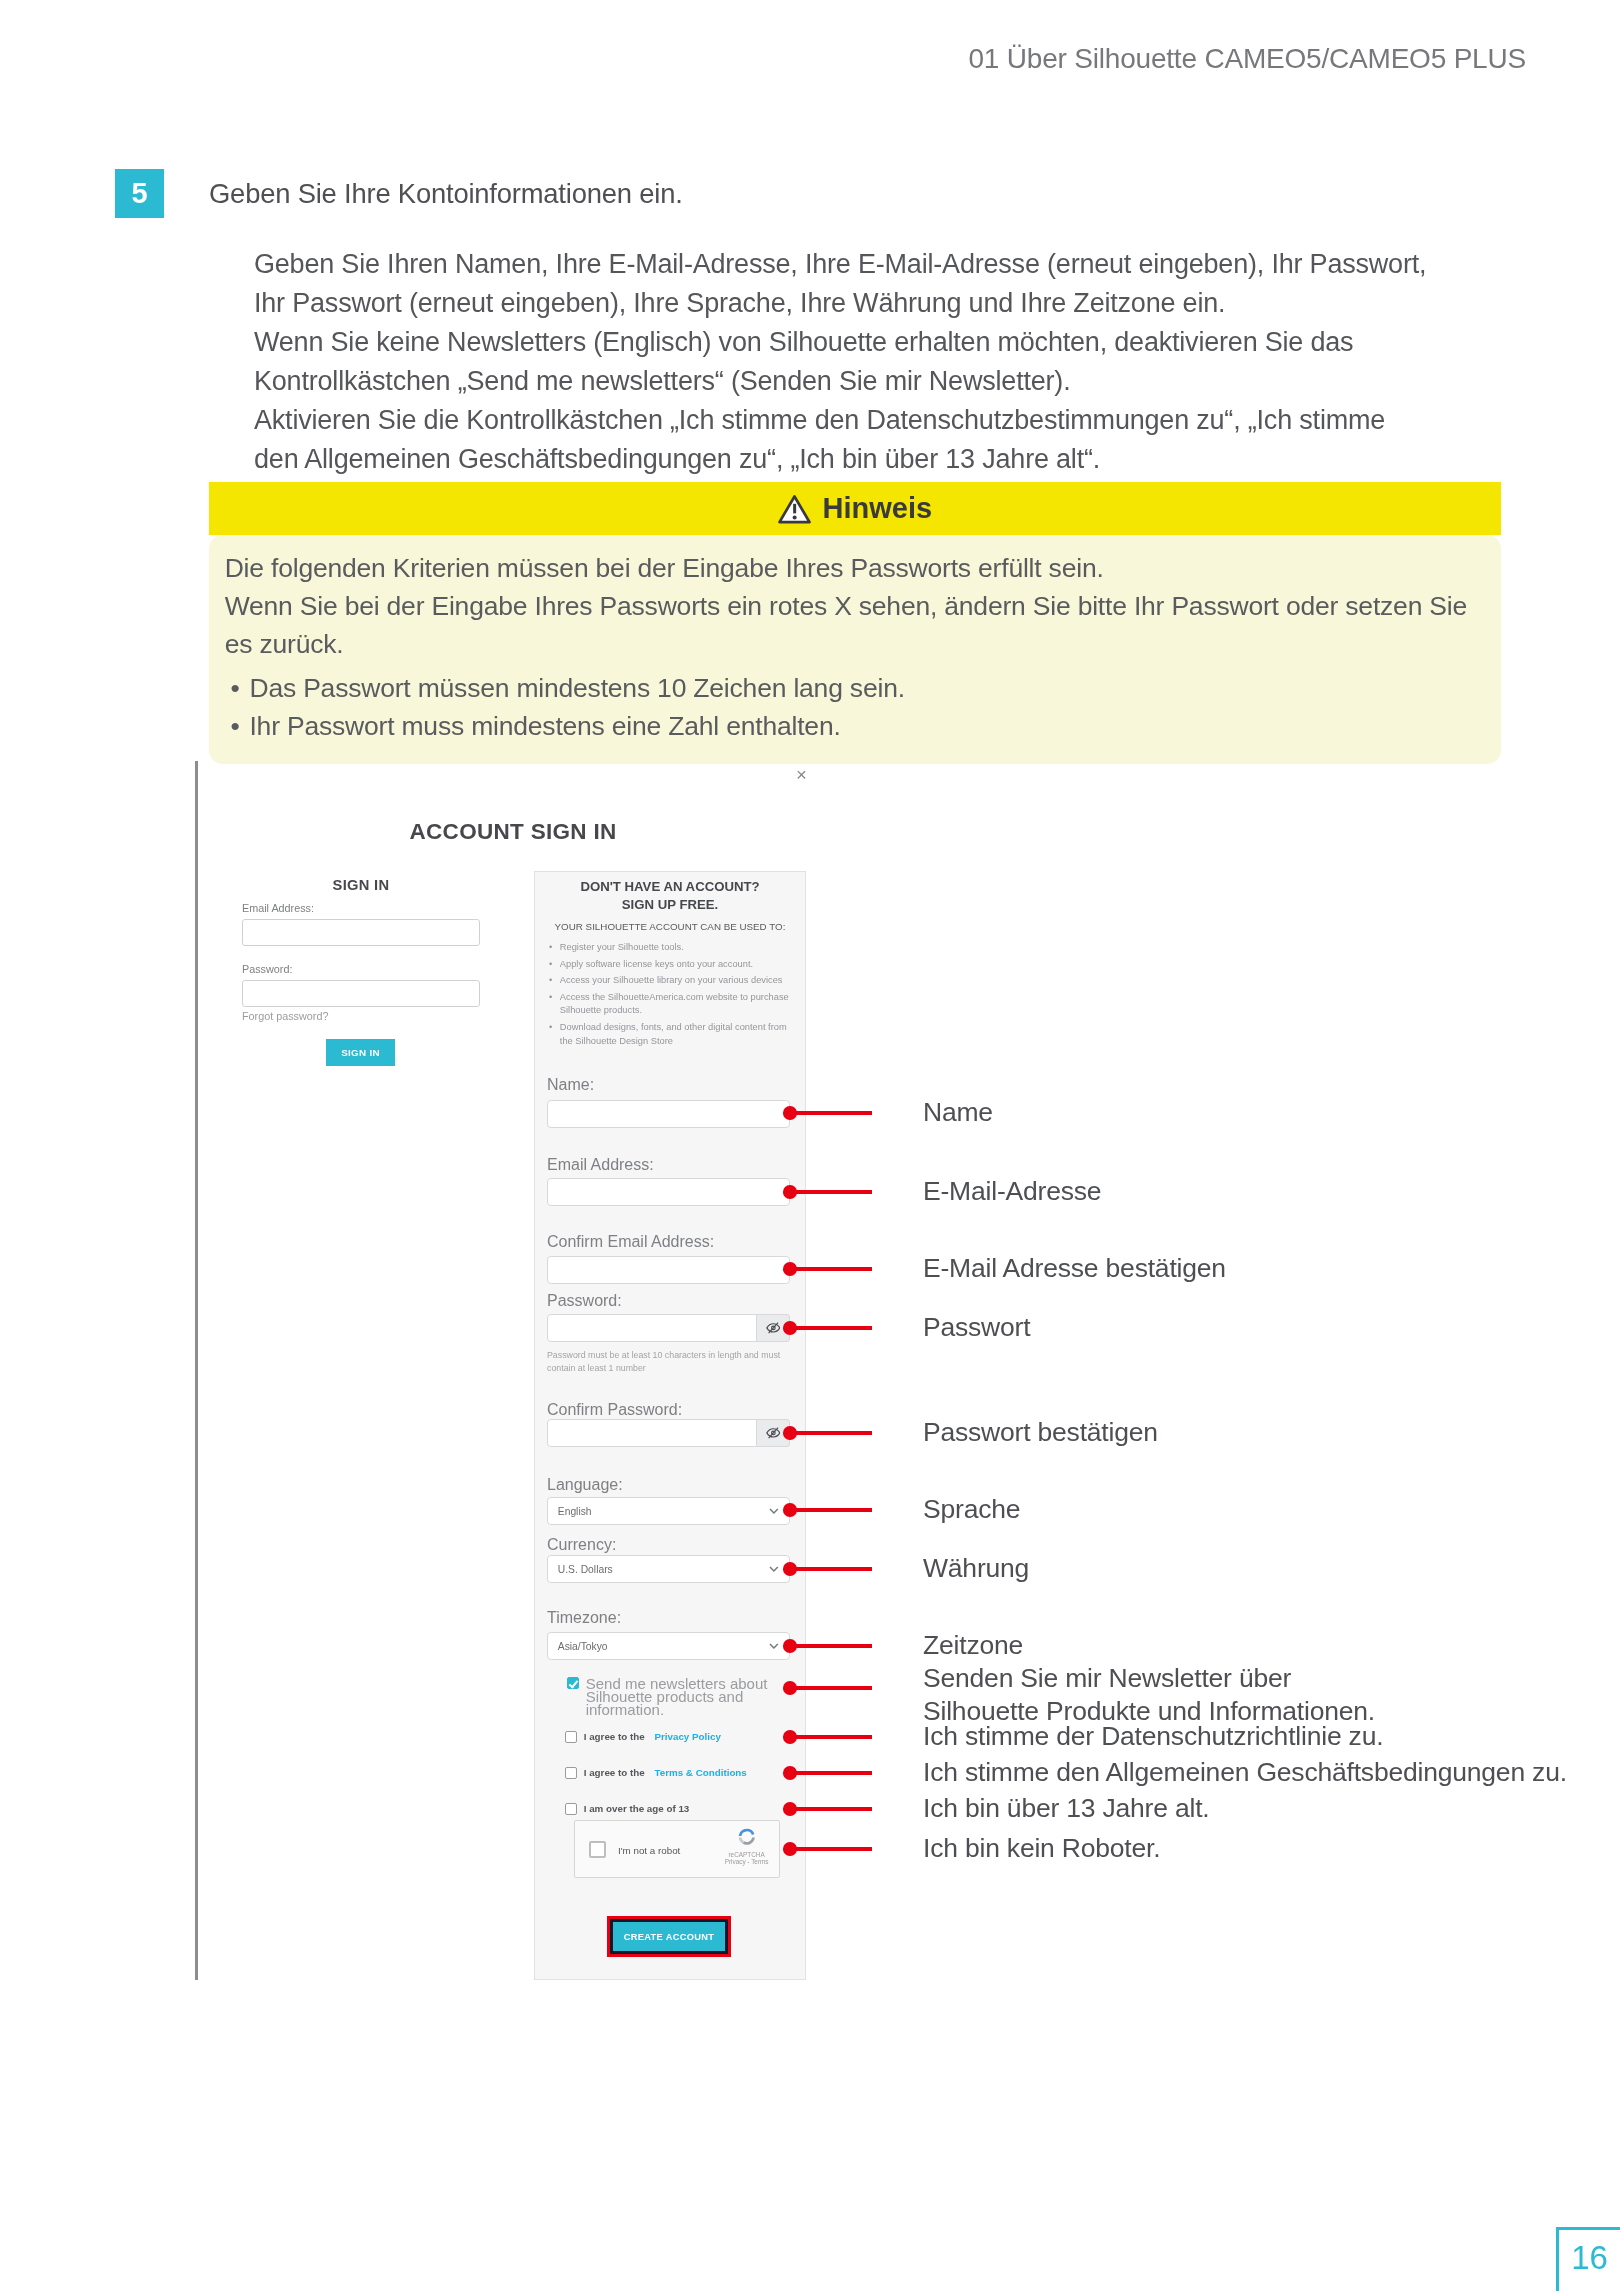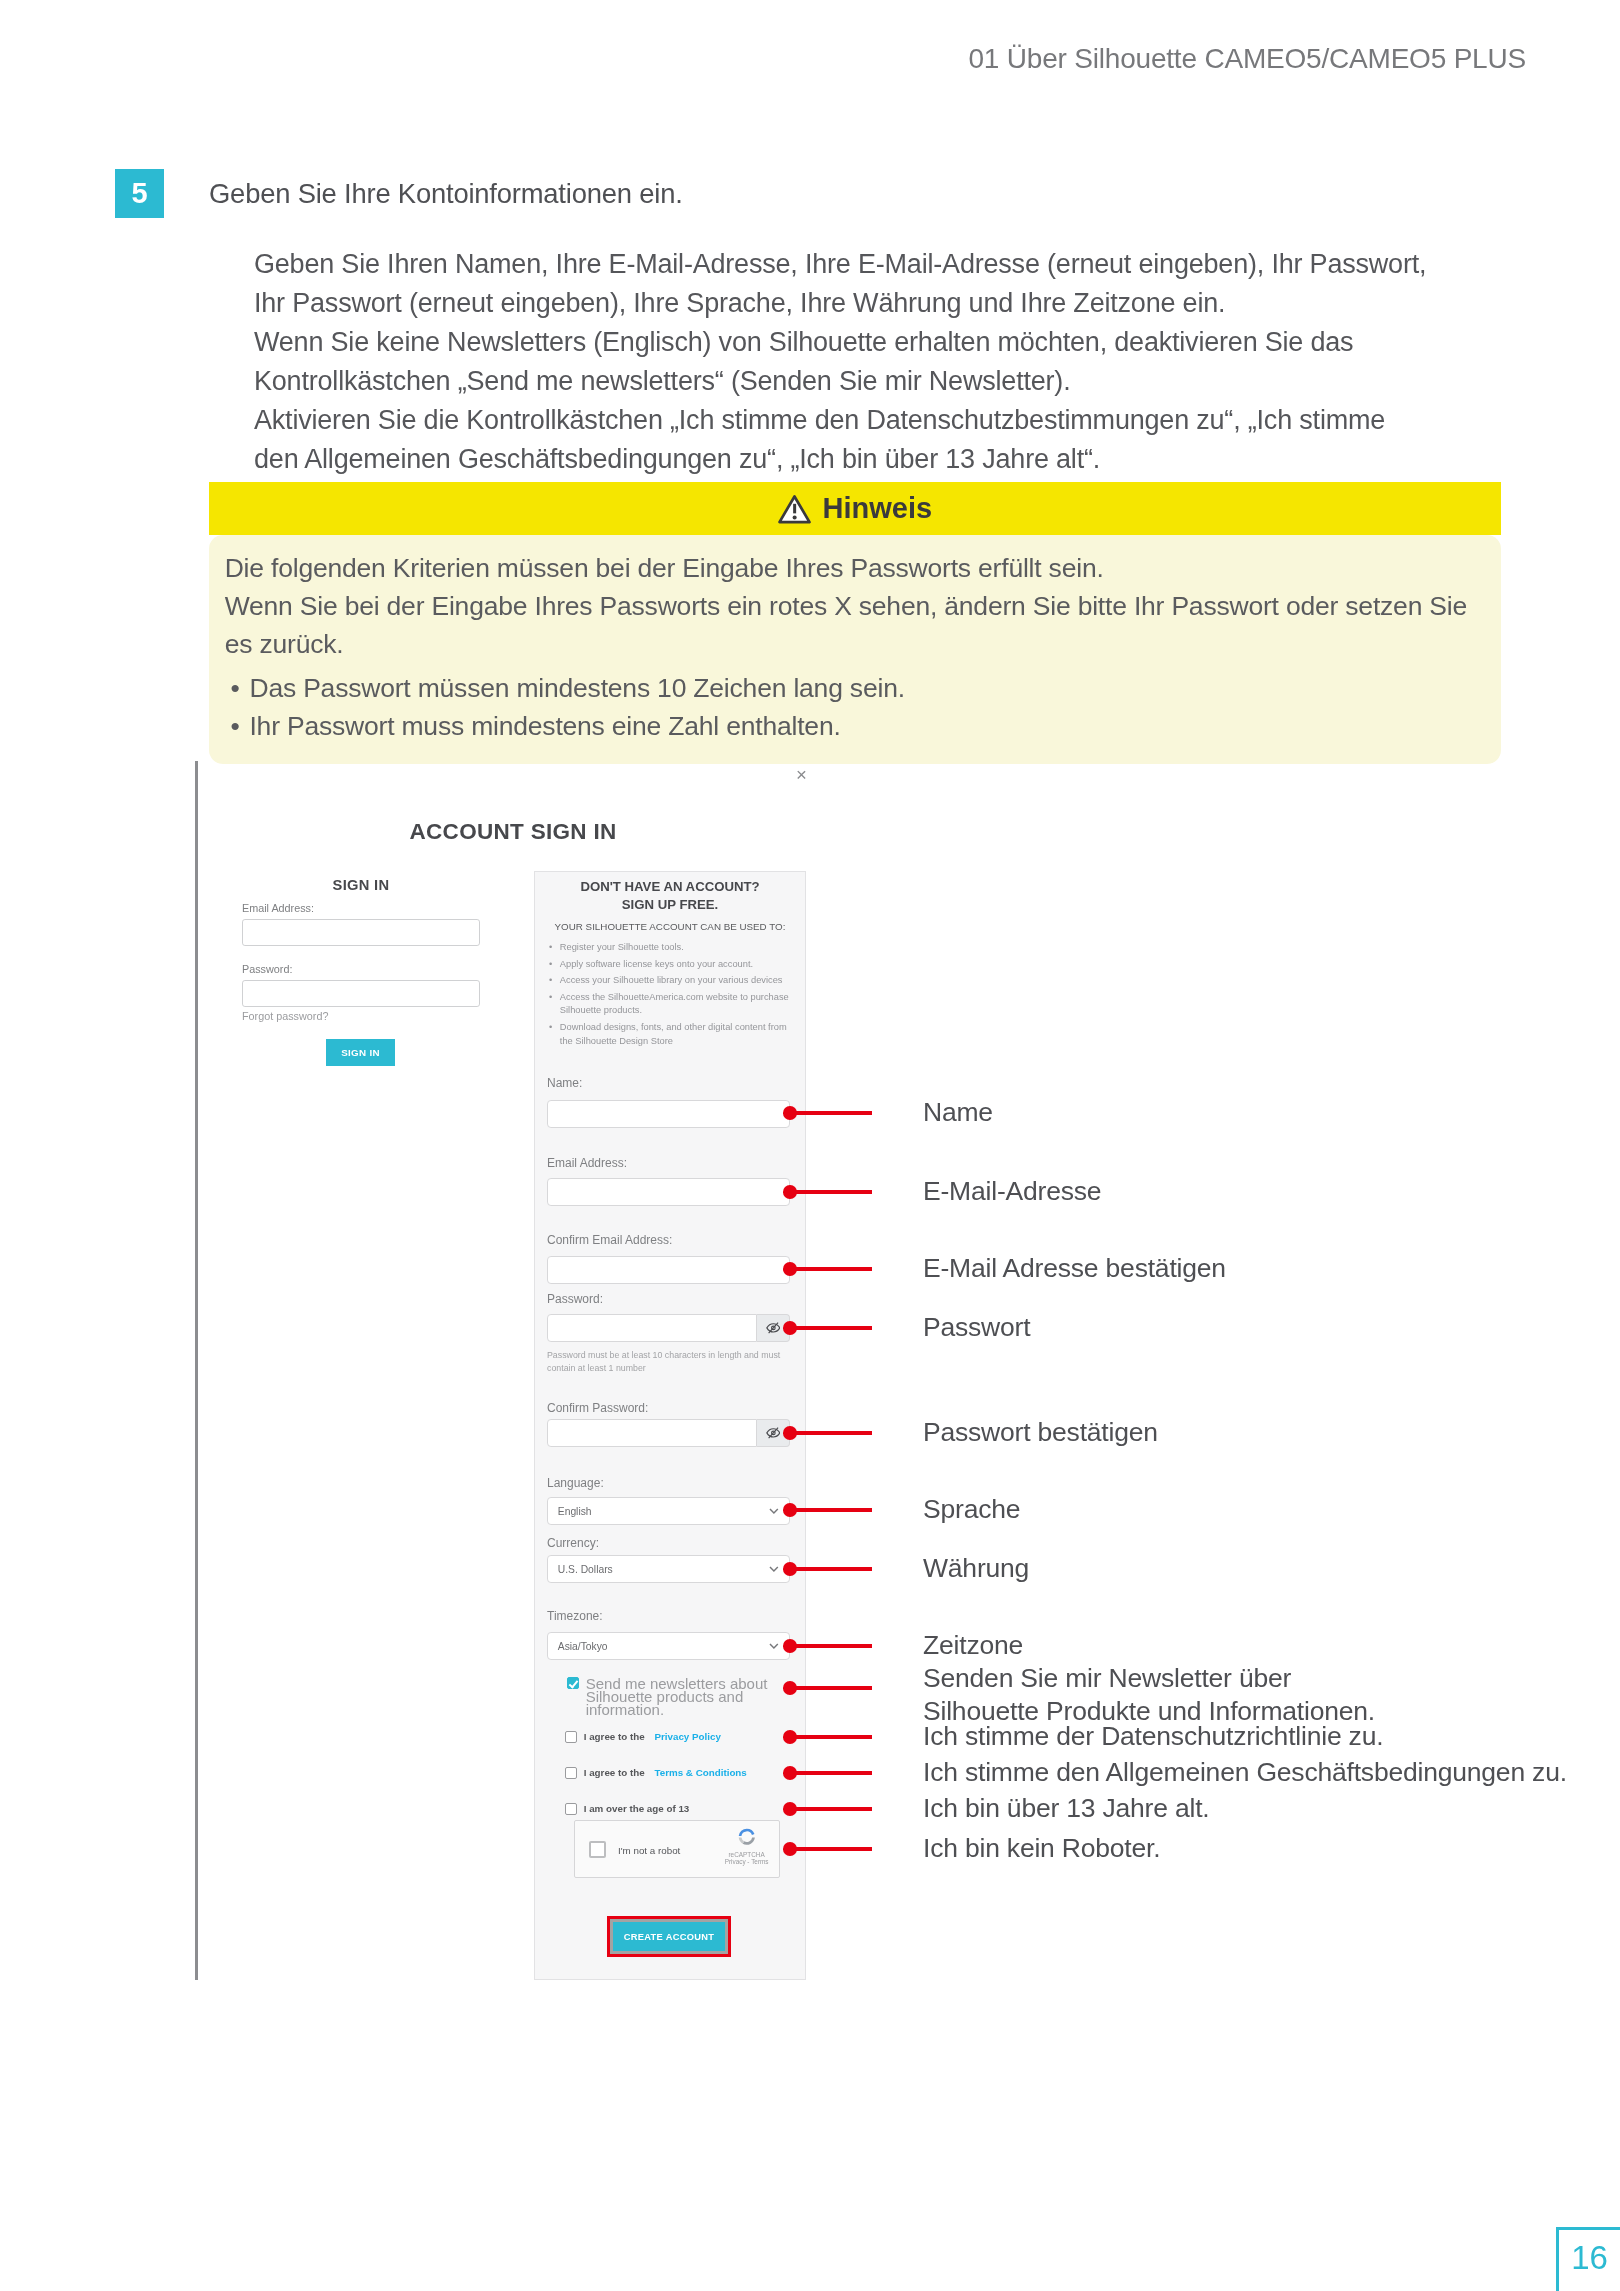--- a/index.html
+++ b/index.html
@@ -48,21 +48,21 @@
 
   
   .panel{position:absolute;left:534px;top:871px;width:272px;height:1109px;background:#f6f6f7;border:1px solid #e2e2e4;}
   .su-h1{position:absolute;left:534px;top:879px;width:272px;text-align:center;font-size:13.2px;font-weight:bold;color:#47484c;}
   .su-h2{position:absolute;left:534px;top:897px;width:272px;text-align:center;font-size:13.2px;font-weight:bold;color:#47484c;}
   .su-sub{position:absolute;left:534px;top:921px;width:272px;text-align:center;font-size:9.8px;color:#5a5b5e;}
   .su-bullets{position:absolute;left:549px;top:941px;width:247px;font-size:9.3px;line-height:13.7px;color:#95969a;}
   .su-bullets .it{display:flex;margin-bottom:2.9px;}
   .su-bullets .b{width:10.8px;flex:none;}
 
-  .f-label{position:absolute;left:547px;font-size:12px;color:#7f8083;}
+  .f-label{position:absolute;left:547px;font-size:16px;color:#7f8083;}
   .f-input{position:absolute;left:547px;width:243px;height:28px;background:#fff;border:1px solid #d8d8da;border-radius:3.9px;}
   .f-input.short{width:210px;border-radius:3.9px 0 0 3.9px;}
   .eye-btn{position:absolute;left:757px;width:33px;height:28px;background:#e9ebed;border:1px solid #d8d8da;border-left:none;
     border-radius:0 3.9px 3.9px 0;display:flex;align-items:center;justify-content:center;}
   .f-select{position:absolute;left:547px;width:243px;height:28px;background:#fff;border:1px solid #d8d8da;border-radius:3.9px;
     display:flex;align-items:center;padding:0 9.8px;font-size:10.3px;color:#6b6c6f;justify-content:space-between;}
   .f-help{position:absolute;left:547px;width:245px;font-size:8.8px;line-height:12.7px;color:#a3a4a7;}
 
   .cb{width:11.8px;height:11.8px;border:1.5px solid #9a9b9e;border-radius:2px;background:#fff;flex:none;position:relative;}
   .cb.checked{background:var(--accent);border-color:var(--accent);}
@@ -74,21 +74,21 @@
   .chk-row .lnk{font-size:9.8px;font-weight:bold;color:var(--link);line-height:12.7px;}
   .chk-row .pre{margin-right:2.9px;}
 
   .recaptcha{position:absolute;left:574px;top:1820px;width:206px;height:58px;background:#fafafa;border:1px solid #d6d6d8;border-radius:2px;}
   .rc-cb{position:absolute;left:13.7px;top:19.6px;width:17.6px;height:17.6px;background:#fff;border:2px solid #bdbec0;border-radius:2px;}
   .rc-label{position:absolute;left:43px;top:23.5px;font-size:9.8px;color:#55565a;}
   .rc-right{position:absolute;right:5.9px;top:5.9px;width:53px;text-align:center;}
   .rc-brand{font-size:6.4px;color:#9a9b9e;margin-top:1px;}
   .rc-links{font-size:6.4px;color:#9a9b9e;}
 
-  .create-frame{position:absolute;left:607px;top:1916px;width:124px;height:41px;border:3.9px solid var(--red);padding:2.9px;background:#a3a3a3;}
+  .create-frame{position:absolute;left:607px;top:1916px;width:124px;height:41px;border:3.9px solid var(--red);padding:2.9px;background:#0f172a;}
   .create-btn{width:100%;height:100%;background:var(--accent);border:none;color:#fff;font-size:9.3px;font-weight:bold;
     display:flex;align-items:center;justify-content:center;letter-spacing:0.3px;font-family:"Liberation Sans",sans-serif;}
 
   
   .co{position:absolute;left:0;top:0;}
   .co .dot{position:absolute;left:783px;top:calc(var(--y) - 6.9px);width:13.7px;height:13.7px;border-radius:50%;background:var(--red);}
   .co .line{position:absolute;left:790px;top:calc(var(--y) - 2.5px);width:82px;height:4.9px;background:var(--red);}
   .co .txt{position:absolute;left:923px;top:calc(var(--y) - 16.7px);font-size:26.5px;line-height:33px;color:#4e4f53;white-space:nowrap;letter-spacing:-0.2px;}
   .co.wrap .txt{white-space:normal;width:461px;top:calc(var(--y) - 26.5px);}
 

